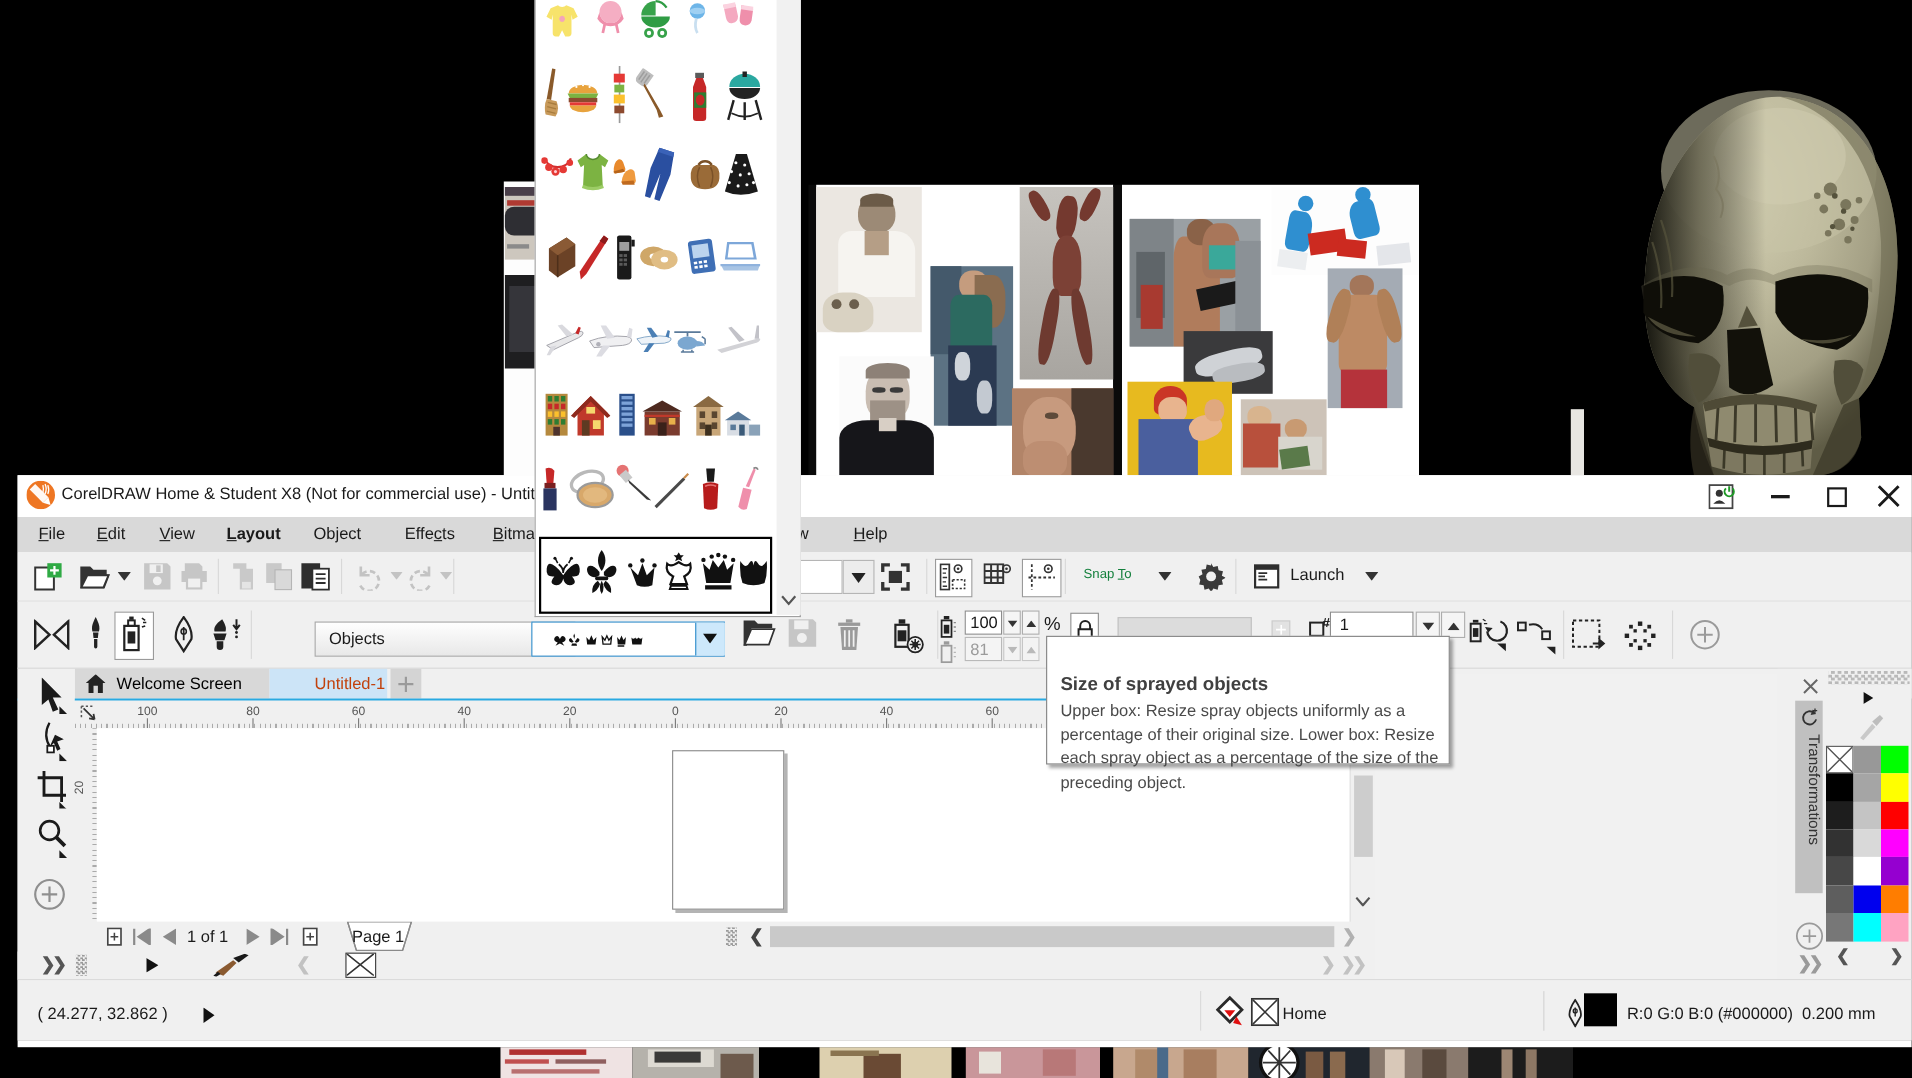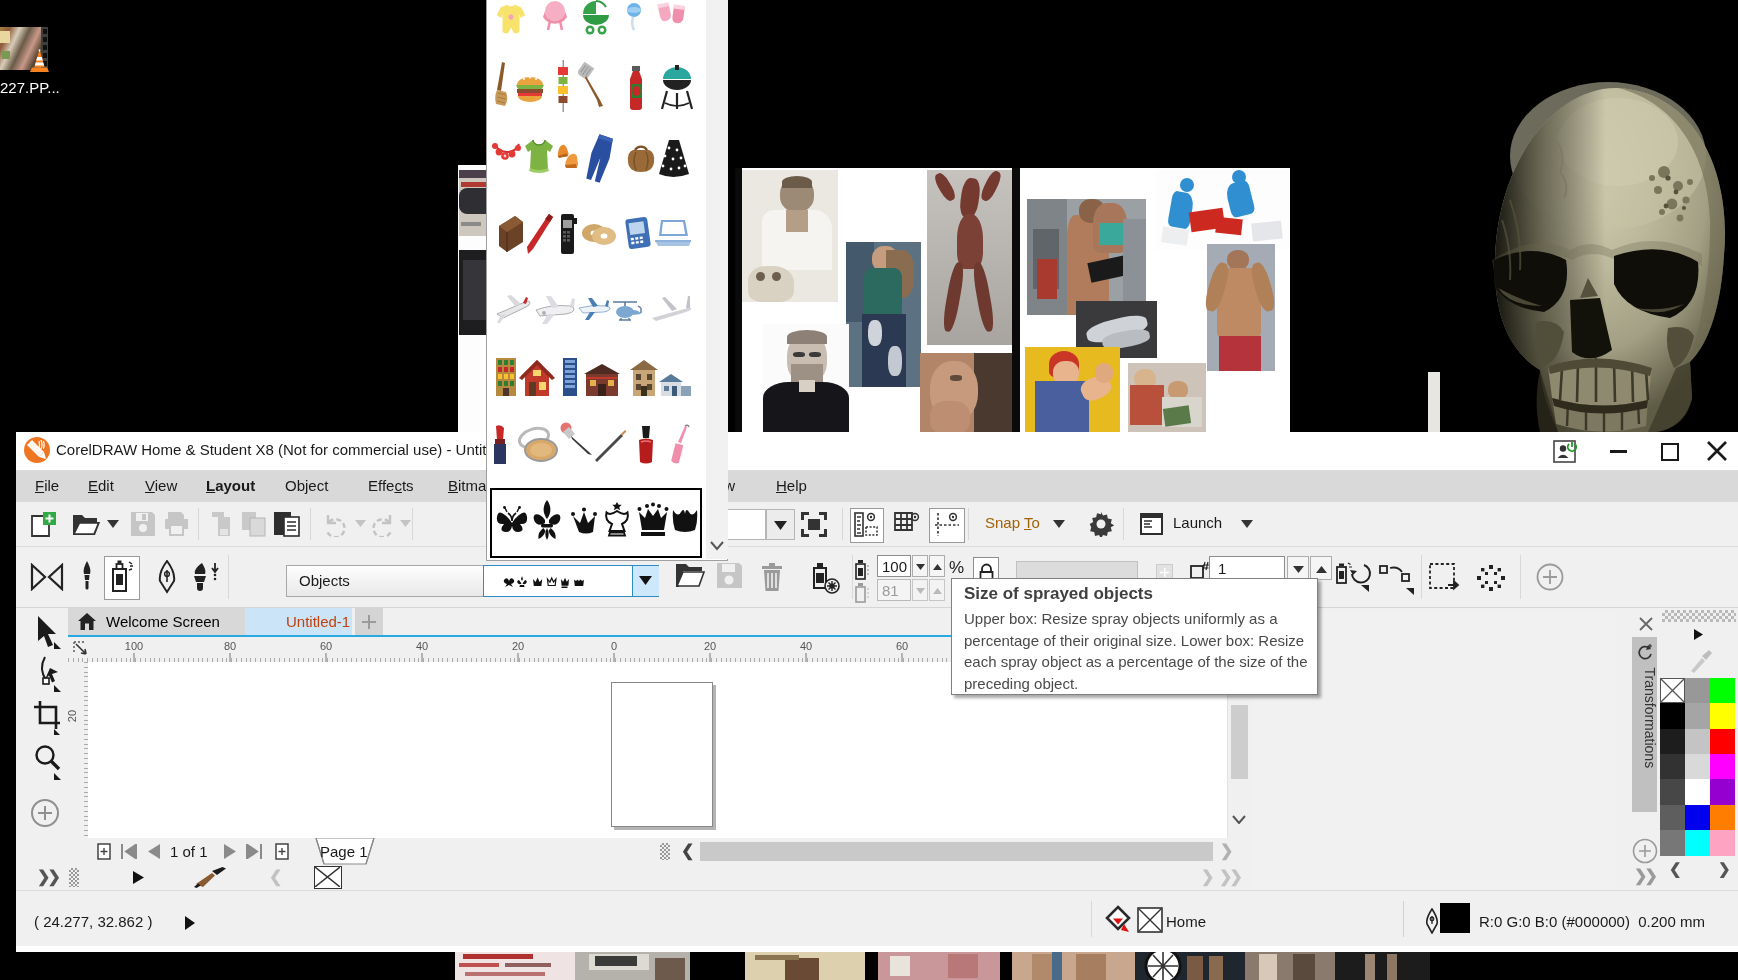--- a/index.html
+++ b/index.html
@@ -5,35 +5,20 @@
   html,body{margin:0;padding:0;background:#000;width:1738px;height:980px;overflow:hidden;
     font-family:"Liberation Sans",sans-serif;}
   .abs{position:absolute;}
   #stage{position:relative;width:1738px;height:980px;background:#000;}
   .win{background:#f0f0f0;}
 </style>
 </head>
 <body>
 <div id="stage">
 
-  <div class="abs" id="deskicon" style="left:0;top:27px;width:110px;height:75px;">
-    <div class="abs" style="left:0;top:0;width:48px;height:43px;background:linear-gradient(115deg,#a97f44 0%,#8d5a3a 15%,#d8cdb9 30%,#6a5a48 45%,#c89888 60%,#55422f 75%,#b9a27e 90%,#7a6a52 100%);"></div>
-    <div class="abs" style="left:0px;top:4px;width:10px;height:12px;background:#e8d8a0;"></div>
-    <div class="abs" style="left:2px;top:24px;width:8px;height:8px;background:#7a9a50;"></div>
-    <div class="abs" style="left:41px;top:0px;width:7px;height:43px;background:#3f3f3f;"></div>
-    <div class="abs" style="left:42.5px;top:2px;width:4px;height:41px;background:repeating-linear-gradient(180deg,#111 0 5px,#3f3f3f 5px 8px);"></div>
-    <svg class="abs" style="left:29px;top:21px;" width="21" height="25" viewBox="0 0 21 25">
-      <path d="M10.5 1 L15.5 19 H5.5 Z" fill="#f5821f"></path>
-      <path d="M8.2 9 h4.6 l1 3.4 H7.2 Z" fill="#fff"></path>
-      <path d="M6.8 14.5 h7.4 l.9 3 H5.9 Z" fill="#fff"></path>
-      <path d="M3 19.5 h15 l2 4.5 H1 Z" fill="#f5821f"></path>
-      <path d="M9.5 1.5 L11.5 1.5 11 3.5 10 3.5 Z" fill="#fff"></path>
-    </svg>
-    <div class="abs" style="left:0;top:52px;width:70px;font-size:15px;color:#fff;text-shadow:1px 1px 1px #000;-webkit-font-smoothing:antialiased;">227.PP...</div>
-  </div>
 
   <div class="abs" style="left:458px;top:165px;width:29px;height:270px;background:#fdfdfd;"></div>
   <div class="abs" style="left:459px;top:170px;width:28px;height:66px;background:#cdc7be;">
     <div class="abs" style="left:0;top:0;width:28px;height:8px;background:#4a3f4a;"></div>
     <div class="abs" style="left:2px;top:12px;width:26px;height:5px;background:#b03a32;"></div>
     <div class="abs" style="left:0px;top:18px;width:28px;height:26px;background:#2e2e33;border-radius:30% 0 0 30%;"></div>
     <div class="abs" style="left:2px;top:52px;width:20px;height:4px;background:#8a8a8a;"></div>
   </div>
   <div class="abs" style="left:459px;top:250px;width:28px;height:85px;background:#1e1e20;">
     <div class="abs" style="left:4px;top:10px;width:24px;height:60px;background:#35353a;"></div>
@@ -380,21 +365,21 @@
             <circle cx="21" cy="5" r="1.2" fill="#333"></circle>
       </svg>
       
       <div class="abs" style="left:913px;top:6px;width:34px;height:33px;background:#fff;border:1px solid #9a9a9a;"></div>
       <svg class="abs" style="left:917px;top:9px;" width="28" height="27" viewBox="0 0 28 27">
         <path d="M5 2 v23 M2 14 h24" stroke="#333" stroke-width="1.6" stroke-dasharray="2.5 2"></path>
         <circle cx="20" cy="6" r="3.4" fill="none" stroke="#333" stroke-width="1.5"></circle>
             <circle cx="20" cy="6" r="1.2" fill="#333"></circle>
       </svg>
       <div class="abs" style="left:952px;top:6px;width:1px;height:32px;background:#d8d8d8;"></div>
-      <span class="abs" style="left:969px;top:12px;font-size:15px;color:#a16207;">Snap <u>T</u>o</span>
+      <span class="abs" style="left:969px;top:12px;font-size:12px;color:#15803d;">Snap <u>T</u>o</span>
       <svg class="abs" style="left:1037px;top:18px;" width="12" height="8" viewBox="0 0 12 8">
             <path d="M0 0 h12 l-6 8 z" fill="#333"></path>
           </svg>
       
       <svg class="abs" style="left:1072px;top:9px;" width="26" height="26" viewBox="0 0 26 26">
         <path d="M13 1 l2 3.5 4-1 .8 4 4 .8 -1 4 3.5 2 -3.5 2 1 4 -4 .8 -.8 4 -4-1 -2 3.5 -2-3.5 -4 1 -.8-4 -4-.8 1-4 L1.7 13 5.2 11 4.2 7 8.2 6.2 9 2.2 13 3.2 Z" fill="#3a3a3a"></path>
         <circle cx="13" cy="13" r="4.5" fill="#f0f0f0"></circle>
       </svg>
       <div class="abs" style="left:1107px;top:6px;width:1px;height:32px;background:#d8d8d8;"></div>
       
@@ -1205,17 +1190,17 @@
         <circle cx="22" cy="4" r="2" fill="#111"></circle>
         <circle cx="29.5" cy="7" r="2" fill="#111"></circle>
       <path d="M4 30 h24 v4 H4 Z" fill="#111"></path>
     </svg>
     <svg class="abs" style="left:184px;top:506px;" width="28" height="28" viewBox="0 0 28 28">
       <path d="M2 4 Q7 12 10 6 Q13 1 14 8 Q15 1 18 6 Q21 12 26 4 Q27 16 24 24 q-10 4 -20 0 Q1 16 2 4 Z" fill="#111"></path>
     </svg>
   </div>
 
   <div class="abs" id="tooltip" style="left:951px;top:578px;width:367px;height:117px;background:#fff;border:1px solid #808080;box-shadow:3px 3px 3px rgba(0,0,0,0.35);box-sizing:border-box;padding:5px 12px;color:#444;">
-    <div style="font-weight:bold;font-size:17px;color:#404040;margin-bottom:4px;">Size of sprayed objects</div>
+    <div style="font-weight:bold;font-size:17px;color:#404040;margin-bottom:4px;margin-top:28px;">Size of sprayed objects</div>
     <div style="font-size:15px;line-height:21.5px;color:#4a4a4a;white-space:nowrap;">Upper box: Resize spray objects uniformly as a<br>percentage of their original size. Lower box: Resize<br>each spray object as a percentage of the size of the<br>preceding object.</div>
   </div>
 
 </div>
 
 </body></html>

